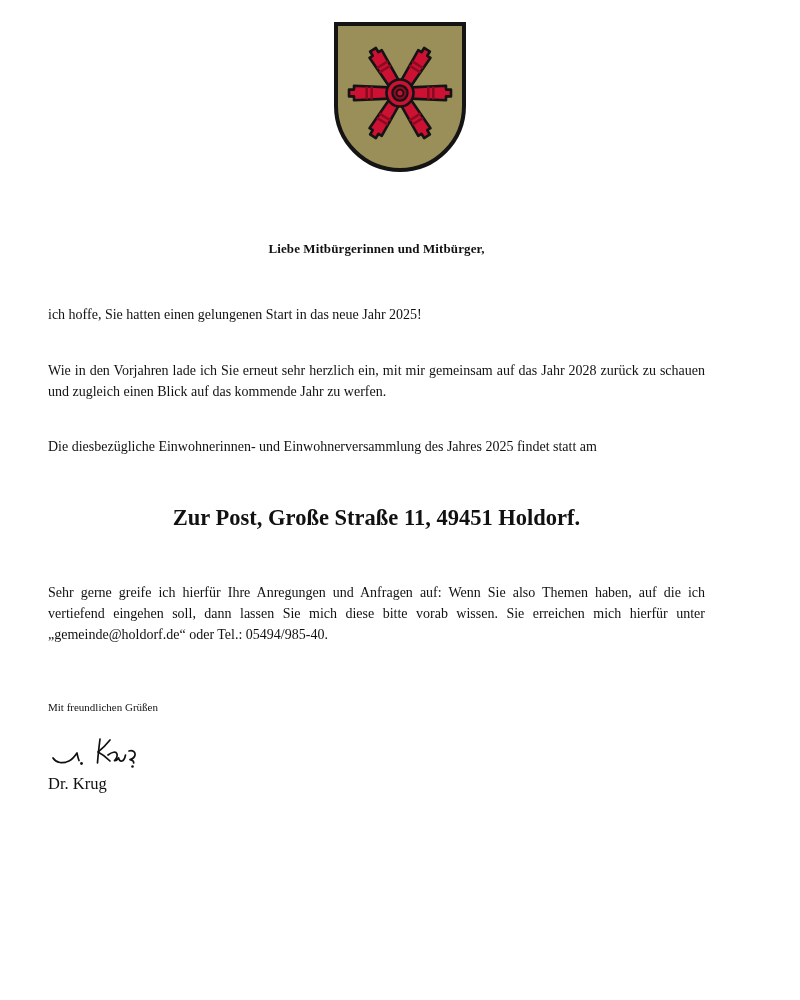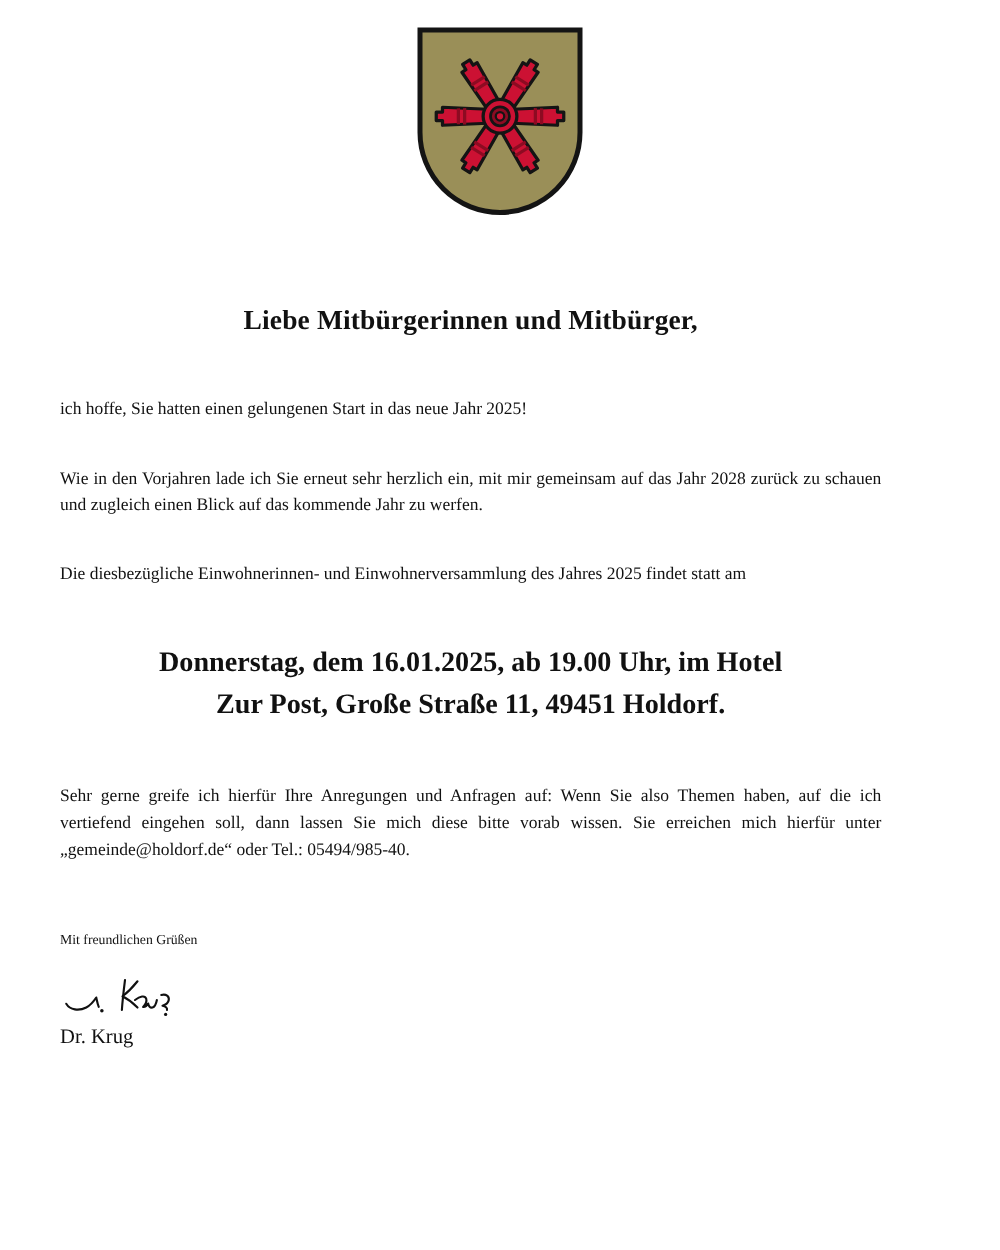--- a/index.html
+++ b/index.html
@@ -40,21 +40,21 @@
   .letter {
     position: absolute;
     left: 48px;
     top: 240px;
     width: 657px;
   }
 
   .salutation {
     text-align: center;
     font-weight: bold;
-    font-size: 22px;
+    font-size: 13px;
     line-height: 1.42;
     margin: 0 0 46px 0;
     letter-spacing: 0.1px;
   }
   .salutation .line {
     display: block;
   }
 
   p.body-par {
     margin: 0 0 34px 0;
@@ -164,21 +164,20 @@
       <span class="line">Liebe Mitbürgerinnen und Mitbürger,</span>
     </div>
 
     <p class="body-par no-justify">ich hoffe, Sie hatten einen gelungenen Start in das neue Jahr 2025!</p>
 
     <p class="body-par">Wie in den Vorjahren lade ich Sie erneut sehr herzlich ein, mit mir gemeinsam auf das Jahr 2028 zurück zu schauen und zugleich einen Blick auf das kommende Jahr zu werfen.</p>
 
     <p class="body-par no-justify">Die diesbezügliche Einwohnerinnen- und Einwohnerversammlung des Jahres 2025 findet statt am</p>
 
     <div class="event">
-      <span class="line">Donnerstag, dem 16.01.2025, ab 19.00 Uhr, im Hotel</span>
       <span class="line">Zur Post, Große Straße 11, 49451 Holdorf.</span>
     </div>
 
     <p class="body-par">Sehr gerne greife ich hierfür Ihre Anregungen und Anfragen auf: Wenn Sie also Themen haben, auf die ich vertiefend eingehen soll, dann lassen Sie mich diese bitte vorab wissen. Sie erreichen mich hierfür unter „gemeinde@holdorf.de“ oder Tel.: 05494/985-40.</p>
 
     <div class="closing">Mit freundlichen Grüßen</div>
 
     <div class="signature-block">
       <svg class="signature-img" width="120" height="42" viewBox="0 0 120 42">
         <g fill="none" stroke="#111111" stroke-width="1.7" stroke-linecap="round" stroke-linejoin="round">

